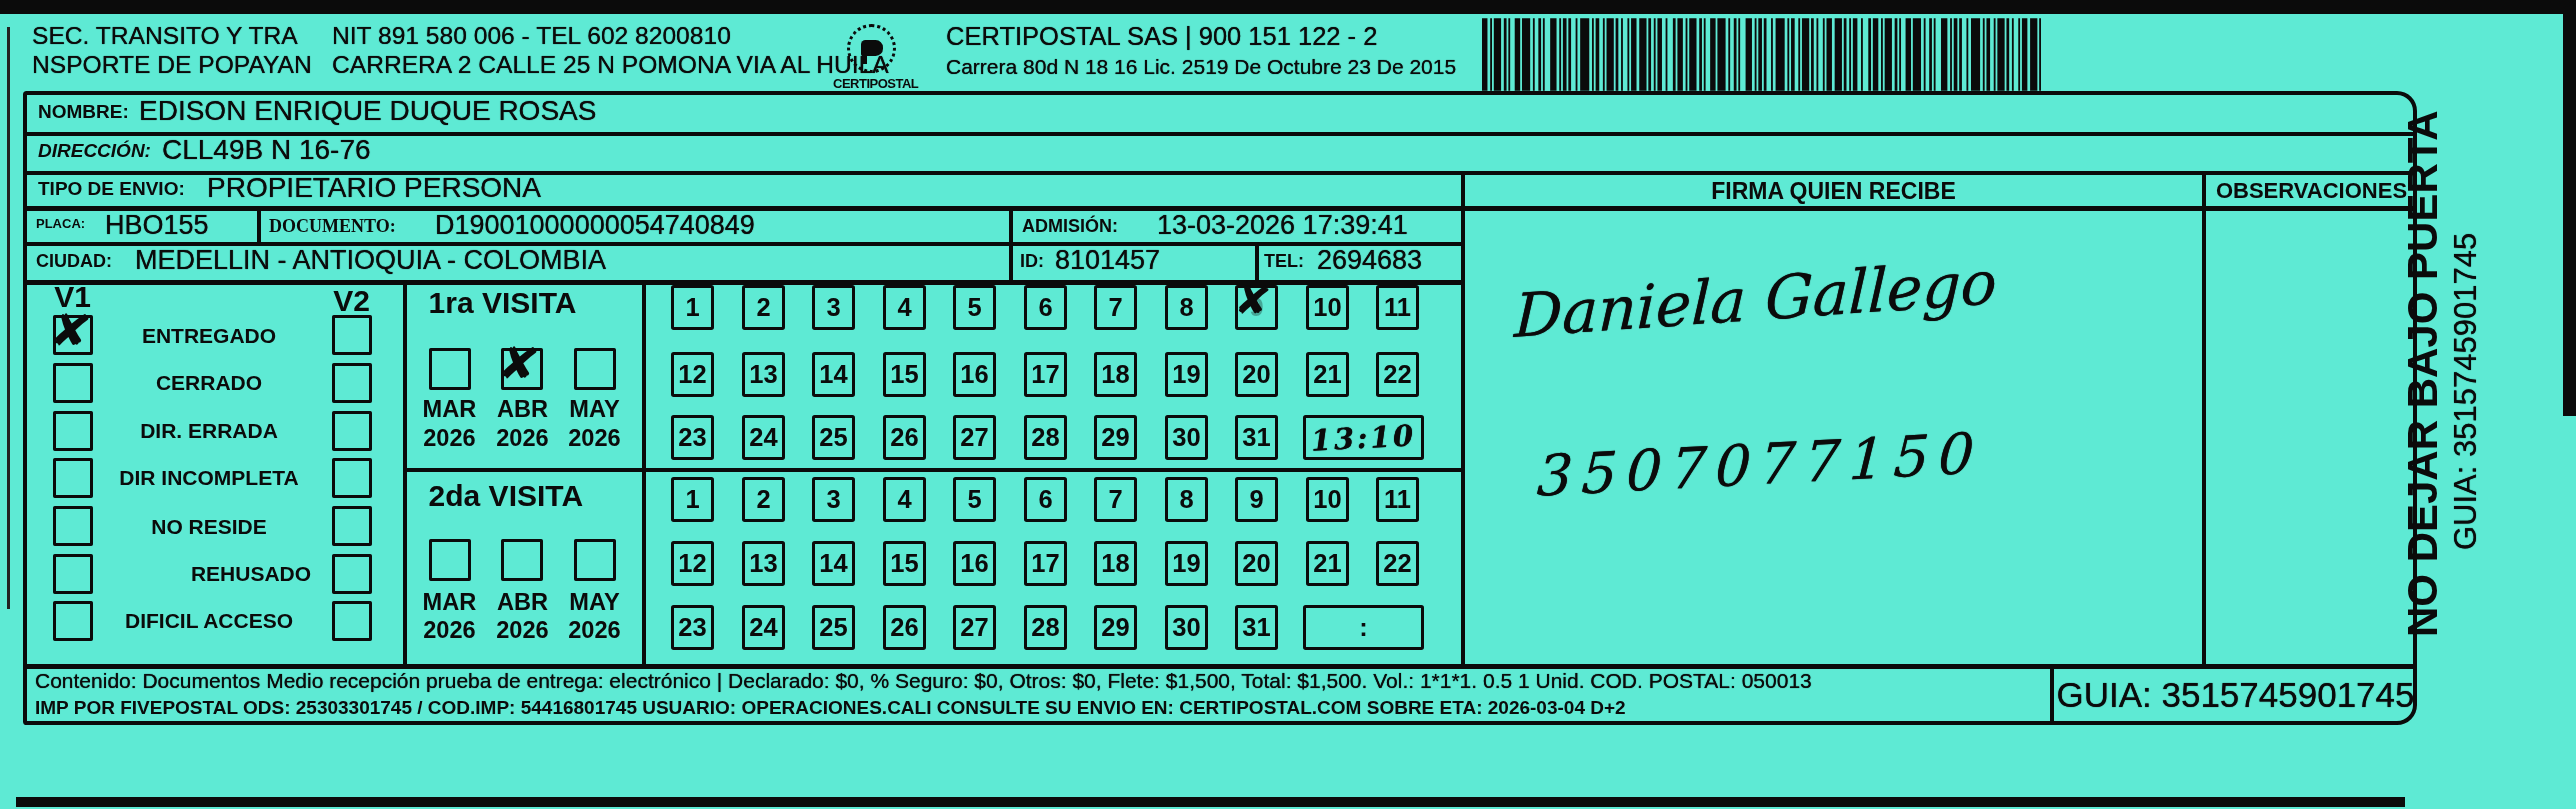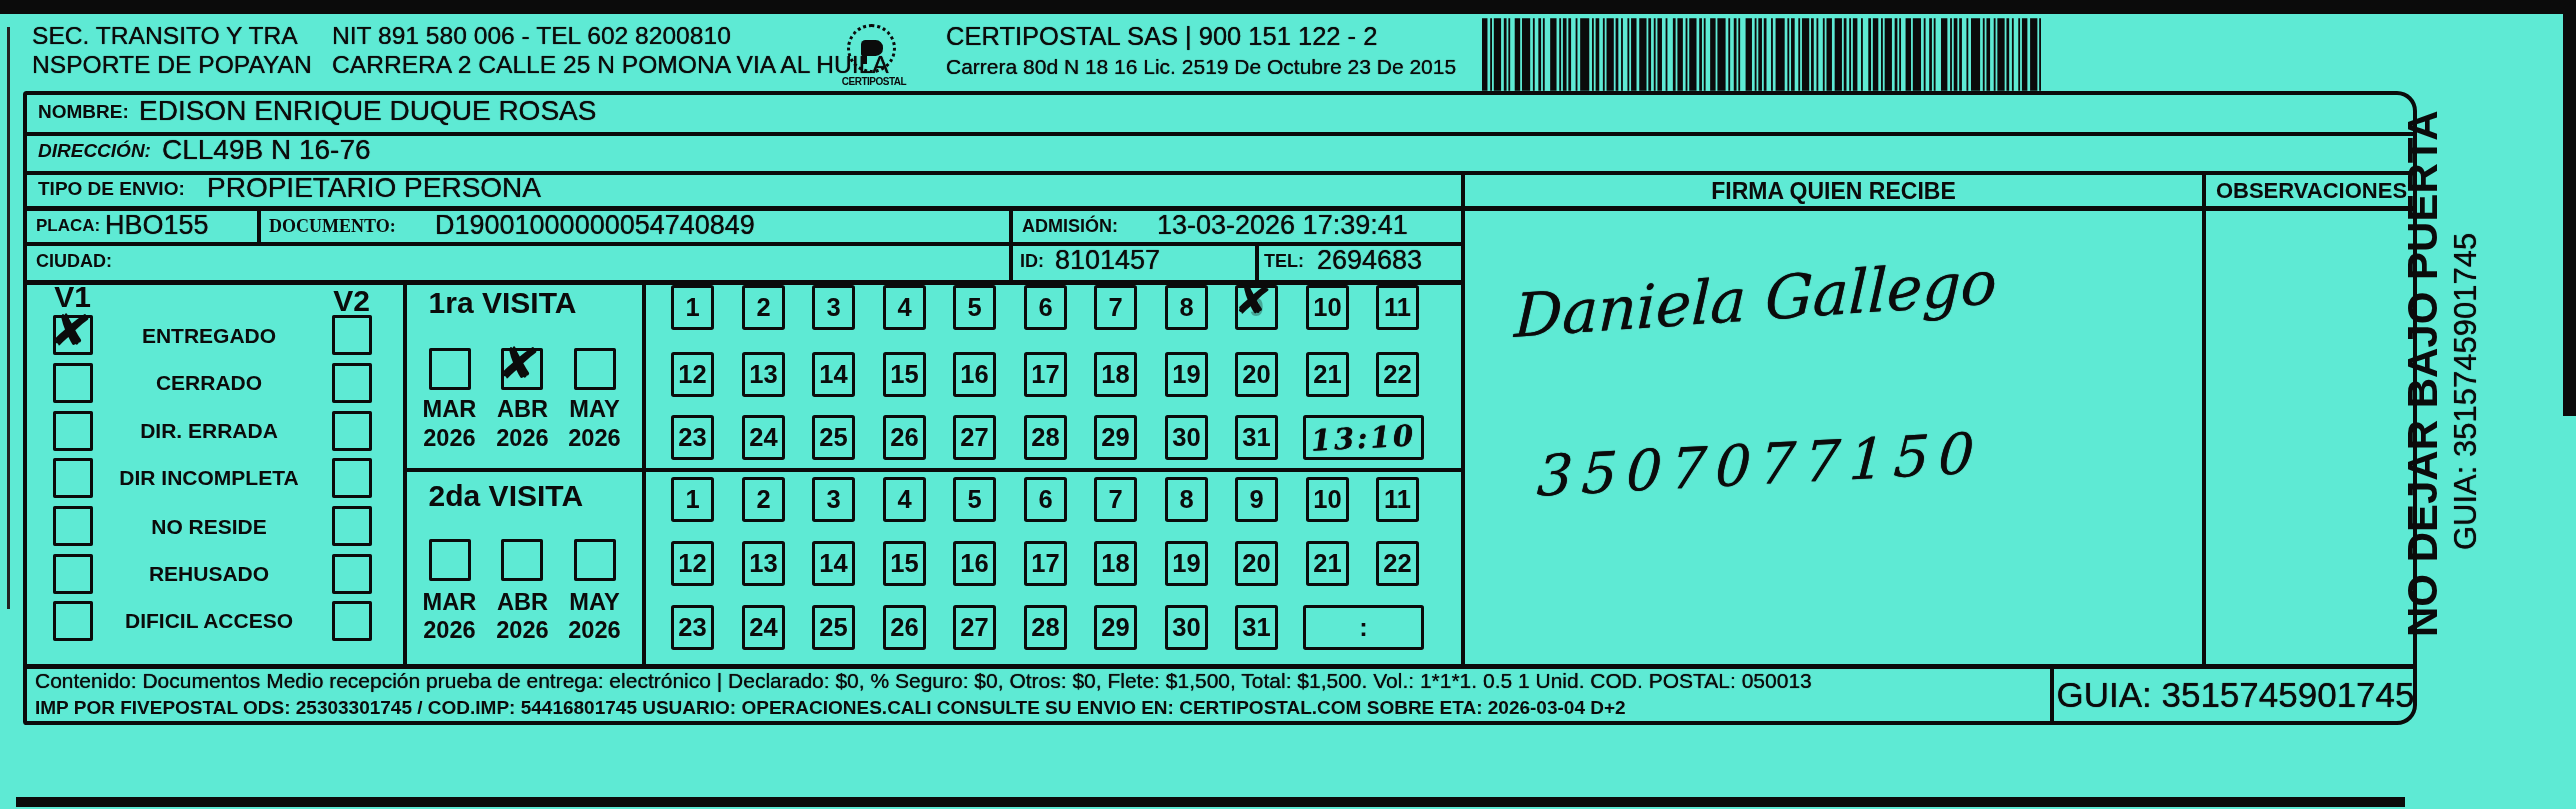--- a/index.html
+++ b/index.html
@@ -28,21 +28,21 @@
          font-family:"DejaVu Sans",sans-serif;line-height:1;}
   .xmark.day{font-size:42px;left:-2.7px;top:-7.3px;}
   .hand{font-family:"DejaVu Serif",serif;font-style:italic;text-shadow:0 0 0.9px currentColor;white-space:nowrap;}
   .vtext{position:absolute;writing-mode:vertical-rl;transform:rotate(180deg);white-space:nowrap;
          text-align:center;}
   .headcell{position:absolute;text-align:center;font-weight:700;}
   #logo-circle{position:absolute;left:847px;top:23.6px;width:49px;height:49px;border:3.6px dotted #0b0b0b;
                border-radius:50%;box-sizing:border-box;display:flex;align-items:center;justify-content:center;}
   #logo-glyph{width:22px;height:16.4px;background:#0b0b0b;border-radius:4.5px 7.3px 7.3px 1.8px;position:relative;}
   #logo-glyph::after{content:"";position:absolute;left:1.8px;bottom:-8.2px;width:4.5px;height:9px;background:#0b0b0b;}
-  #logo-caption{position:absolute;left:833px;top:76px;width:82px;text-align:center;font-size:10px;
+  #logo-caption{position:absolute;left:833px;top:76px;width:82px;text-align:center;font-size:13px;
                 font-weight:700;letter-spacing:-0.5px;filter:blur(0.5px);}
 </style>
 </head>
 <body>
 
 <div id="doc">
 
   <div class="line" style="left:0;top:0;width:2576px;height:13.6px;"></div>
   <div class="line" style="left:2563px;top:0;width:12.7px;height:416px;"></div>
   <div class="line" style="left:7.3px;top:27px;width:2.7px;height:582px;background:#222;"></div>
@@ -84,27 +84,28 @@
   <div class="fl" style="left:38px;top:101px;font-size:19px;">NOMBRE:</div>
   <div class="fv" style="left:139px;top:95px;font-size:28px;">EDISON ENRIQUE DUQUE ROSAS</div>
   <div class="fl" style="left:38px;top:140px;font-size:19px;font-style:italic;">DIRECCIÓN:</div>
   <div class="fv" style="left:162px;top:134px;font-size:28px;">CLL49B N 16-76</div>
   <div class="fl" style="left:38px;top:178px;font-size:19px;">TIPO DE ENVIO:</div>
   <div class="fv" style="left:207px;top:172px;font-size:28px;">PROPIETARIO PERSONA</div>
 
   <div class="headcell" style="left:1465px;top:178px;width:737px;font-size:23px;">FIRMA QUIEN RECIBE</div>
   <div class="headcell" style="left:2206px;top:178px;width:211px;font-size:22px;">OBSERVACIONES</div>
 
-  <div class="fl" style="left:36px;top:216px;font-size:17px;">PLACA:</div>
+  <div class="fl" style="left:36px;top:216px;font-size:13px;">PLACA:</div>
   <div class="fv" style="left:105px;top:210px;font-size:27px;">HBO155</div>
   <div class="fl" style="left:269px;top:216px;font-size:18px;font-family:Liberation Serif, serif;">DOCUMENTO:</div>
   <div class="fv" style="left:435px;top:210px;font-size:27px;">D19001000000054740849</div>
   <div class="fl" style="left:1022px;top:216px;font-size:18px;">ADMISIÓN:</div>
   <div class="fv" style="left:1157px;top:210px;font-size:27px;">13-03-2026 17:39:41</div>
   <div class="fl" style="left:36px;top:251px;font-size:18px;">CIUDAD:</div>
+  <div class="fv" style="left:135px;top:245px;font-size:27px;">MEDELLIN - ANTIOQUIA - COLOMBIA</div>
   <div class="fl" style="left:1020px;top:251px;font-size:18px;">ID:</div>
   <div class="fv" style="left:1055px;top:245px;font-size:27px;">8101457</div>
   <div class="fl" style="left:1264px;top:251px;font-size:18px;">TEL:</div>
   <div class="fv" style="left:1317px;top:245px;font-size:27px;">2694683</div>
 
   <div class="abs" id="status-rows" style="left:23px;top:280px;width:380px;height:384px;">
     <div class="colhead" style="left:27px;top:0;">V1</div>
     <div class="colhead" style="left:306px;top:3.6px;">V2</div>
   <div class="cb" style="left: 30px; top: 35px;">
         <div class="xmark">✘</div>
@@ -117,21 +118,21 @@
       <div class="cb" style="left: 30px; top: 131px;"></div>
       <div class="cb-label" style="top: 139px;">DIR. ERRADA</div>
       <div class="cb" style="left: 309px; top: 131px;"></div>
       <div class="cb" style="left: 30px; top: 178px;"></div>
       <div class="cb-label" style="top: 186px;">DIR INCOMPLETA</div>
       <div class="cb" style="left: 309px; top: 178px;"></div>
       <div class="cb" style="left: 30px; top: 226px;"></div>
       <div class="cb-label" style="top: 235px;">NO RESIDE</div>
       <div class="cb" style="left: 309px; top: 226px;"></div>
       <div class="cb" style="left: 30px; top: 274px;"></div>
-      <div class="cb-label" style="top: 282px;">REHUSADO</div>
+      <div class="cb-label" style="top: 282px; padding-left: 42px;">REHUSADO</div>
       <div class="cb" style="left: 309px; top: 274px;"></div>
       <div class="cb" style="left: 30px; top: 321px;"></div>
       <div class="cb-label" style="top: 329px;">DIFICIL ACCESO</div>
       <div class="cb" style="left: 309px; top: 321px;"></div>
     </div>
 
   <div class="abs" id="visita-panel" style="left:403px;top:280px;width:239px;height:384px;margin-left:12px;">
     <div class="vtitle" style="left:13.6px;top:6.4px;">1ra VISITA</div>
     <div class="vtitle" style="left:13.6px;top:199px;">2da VISITA</div>
   <div class="cb big" style="left: 13.6px; top: 68px;"></div>

